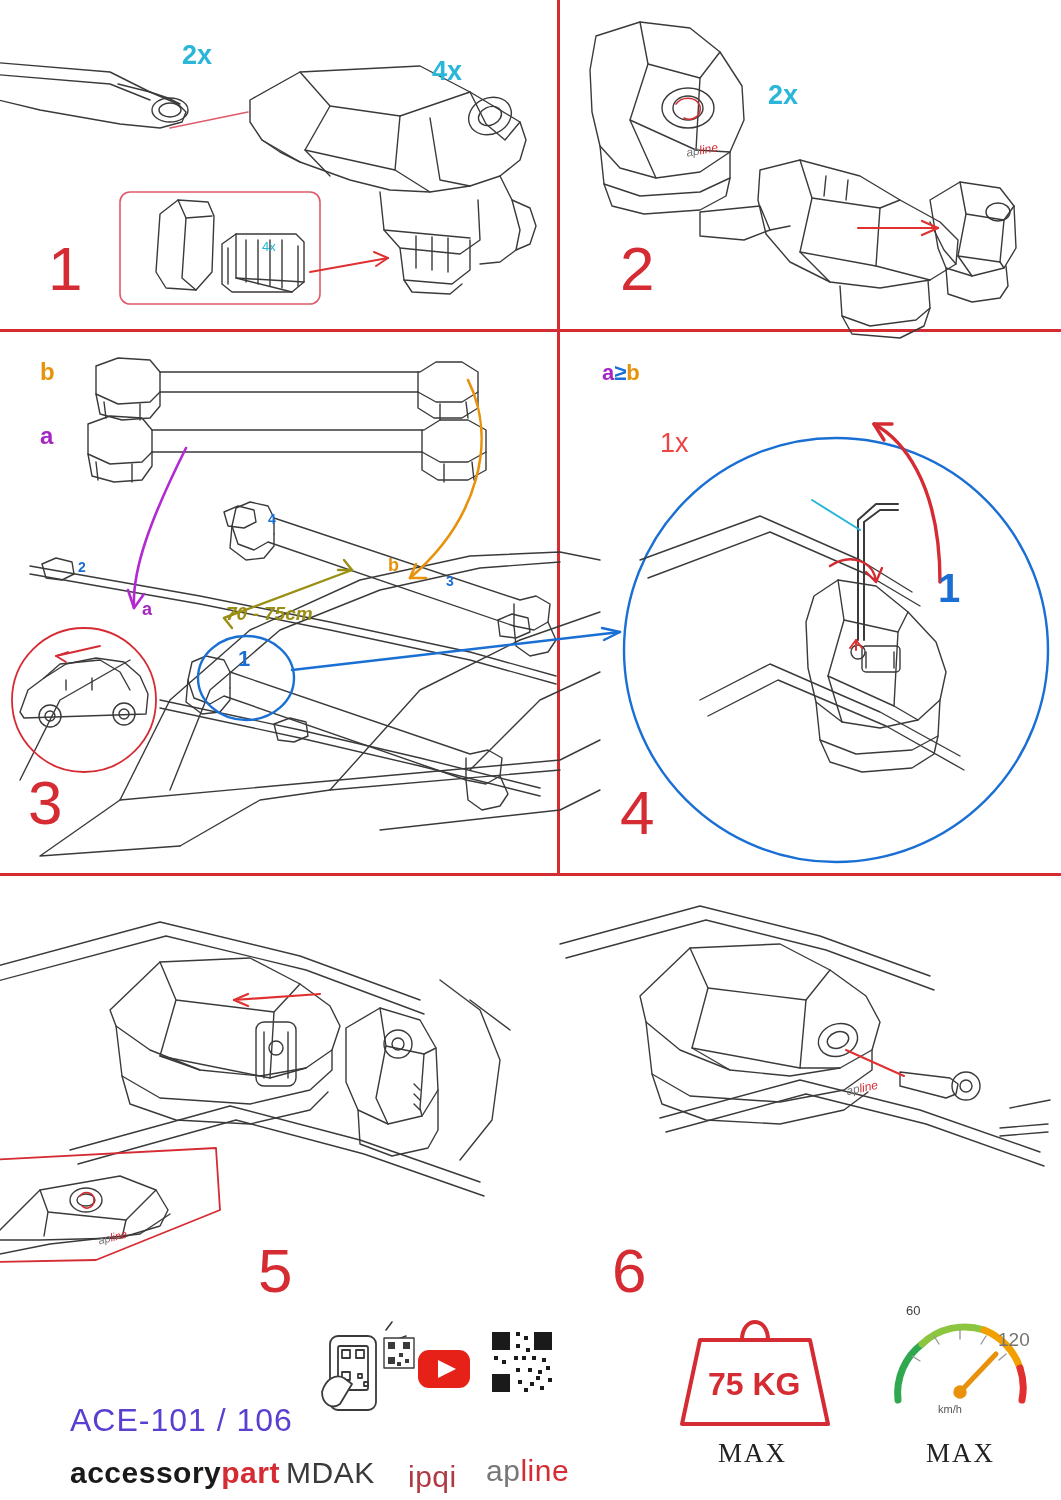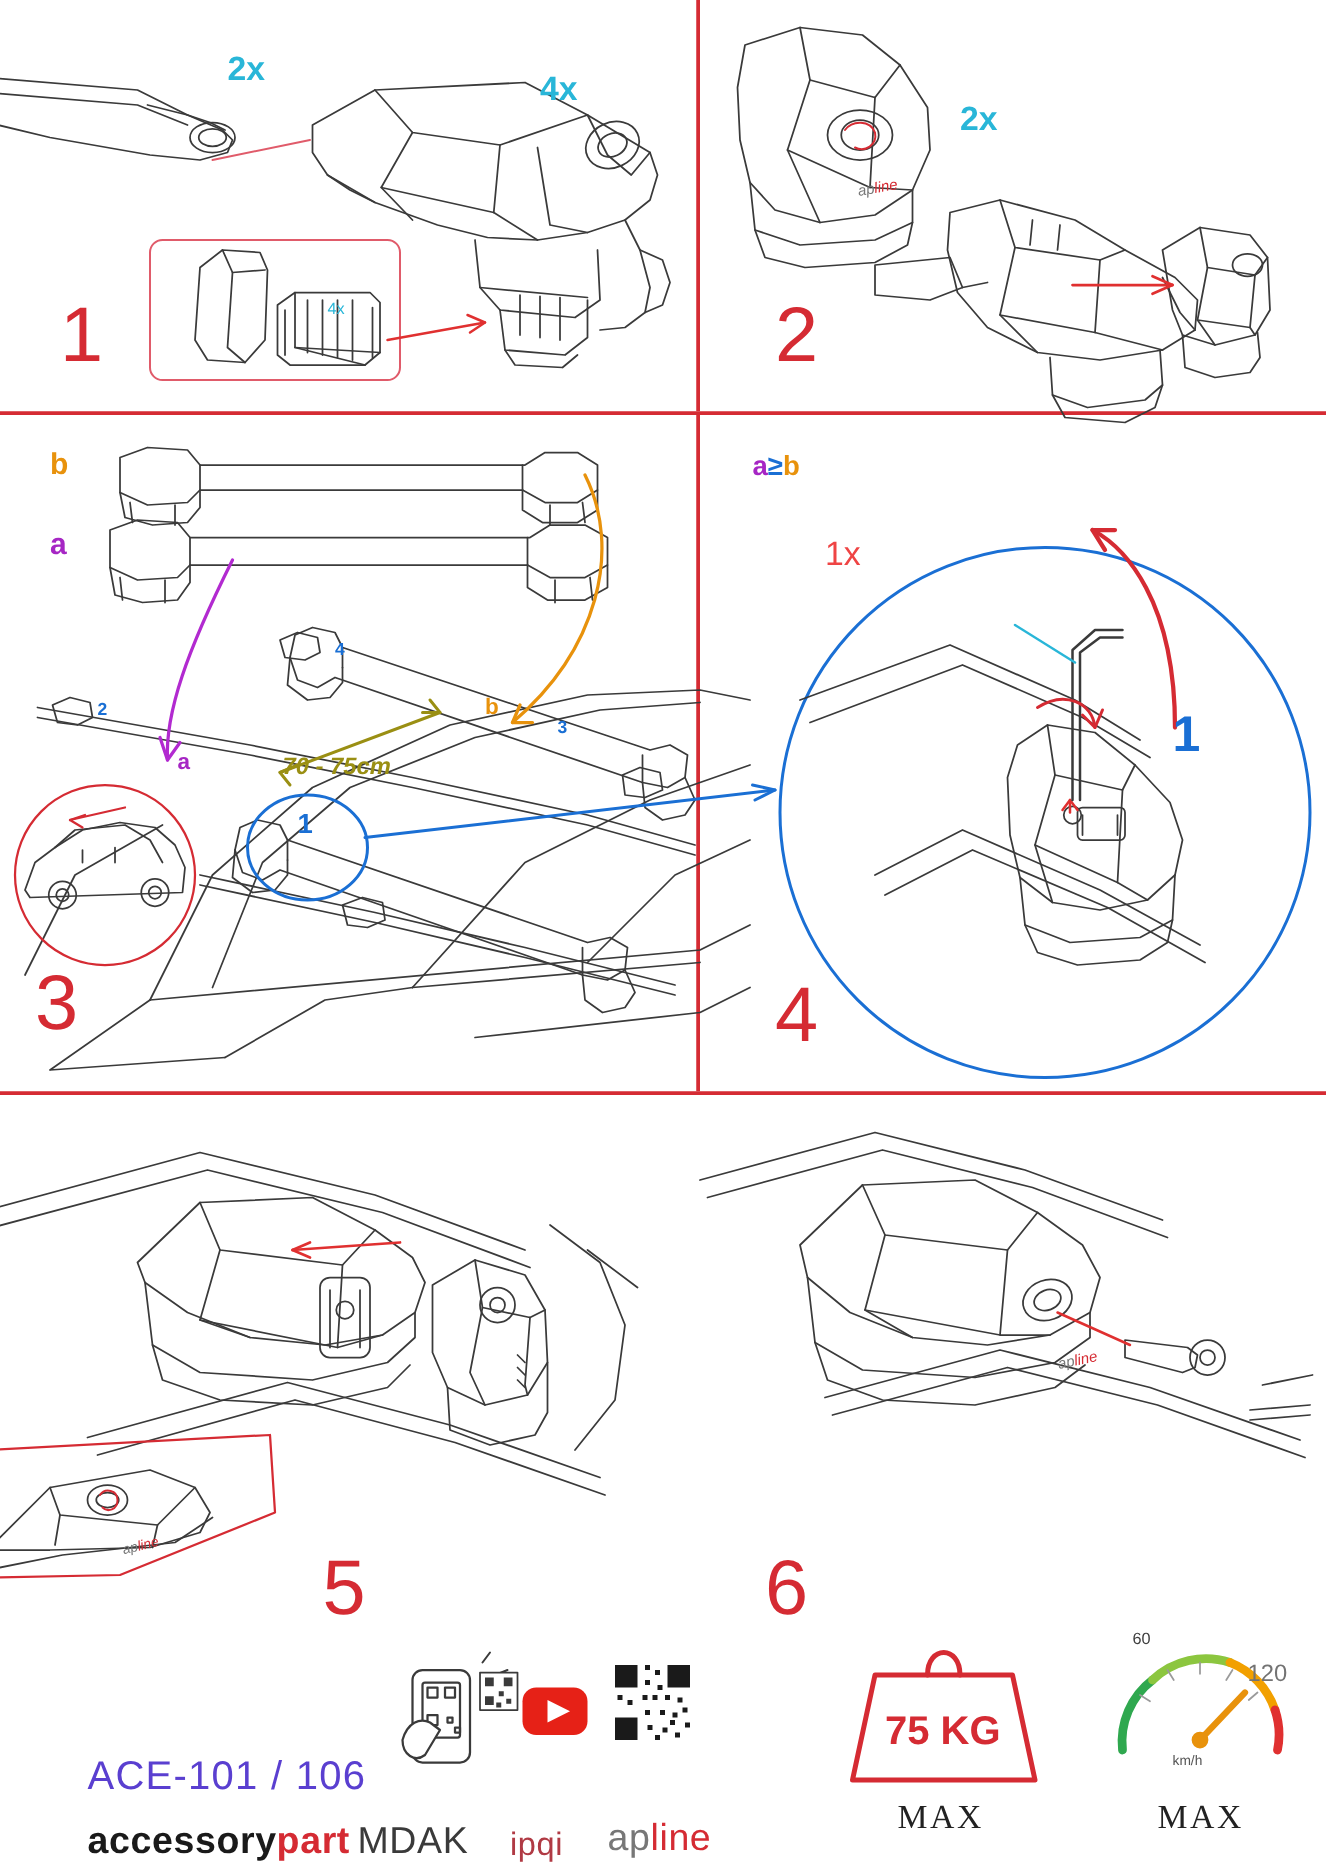--- a/index.html
+++ b/index.html
@@ -50,21 +50,21 @@
   .olive { color: #9a8f13; }
   svg { display: block; }
   .svgwrap { position: absolute; top: 0; left: 0; }
   
   .brandline {
     position: absolute;
     font-size: 30px;
     letter-spacing: 0.5px;
     margin-top: 30px;
   }
-  .footer-sub { font-size: 26px; }
+  .footer-sub { font-size: 30px; }
   .maxlabel {
     position: absolute;
     font-size: 27px;
     letter-spacing: 2px;
     color: #222;
     font-family: Liberation Serif, serif;
   }
 </style>
 </head>
 <body>

